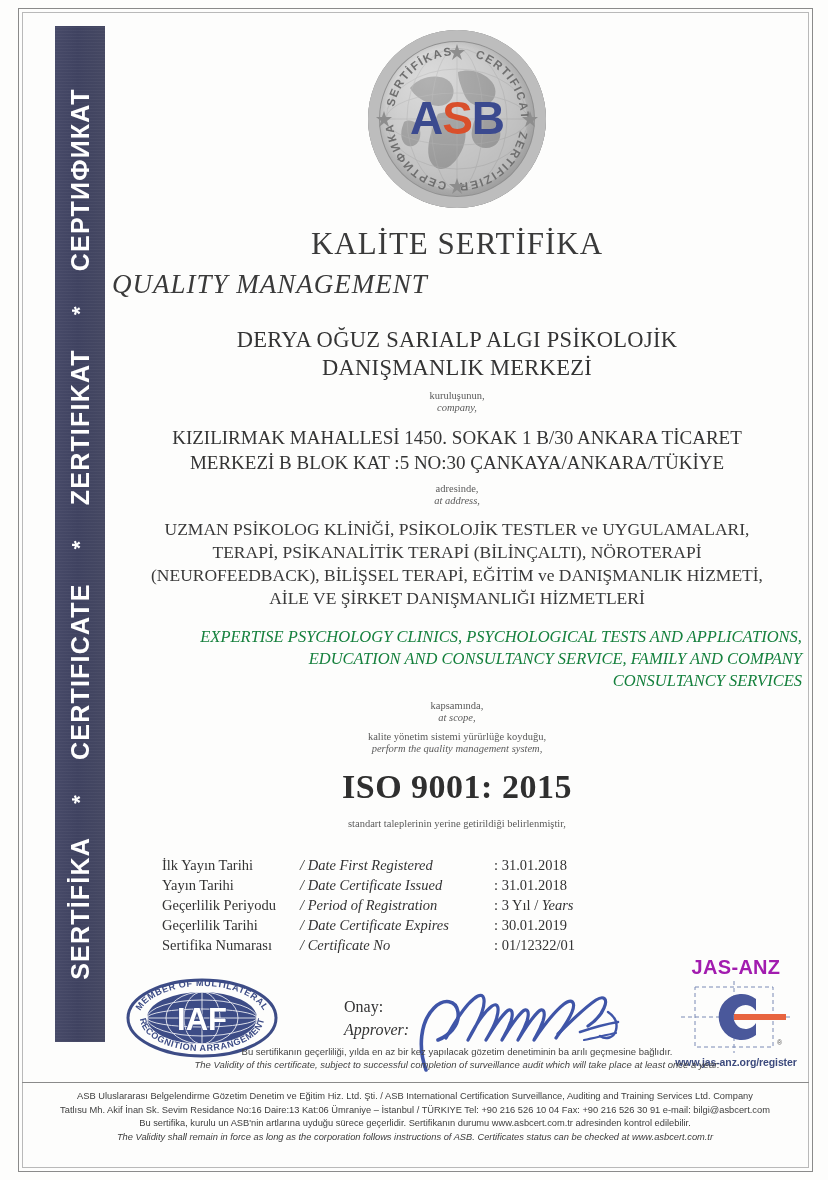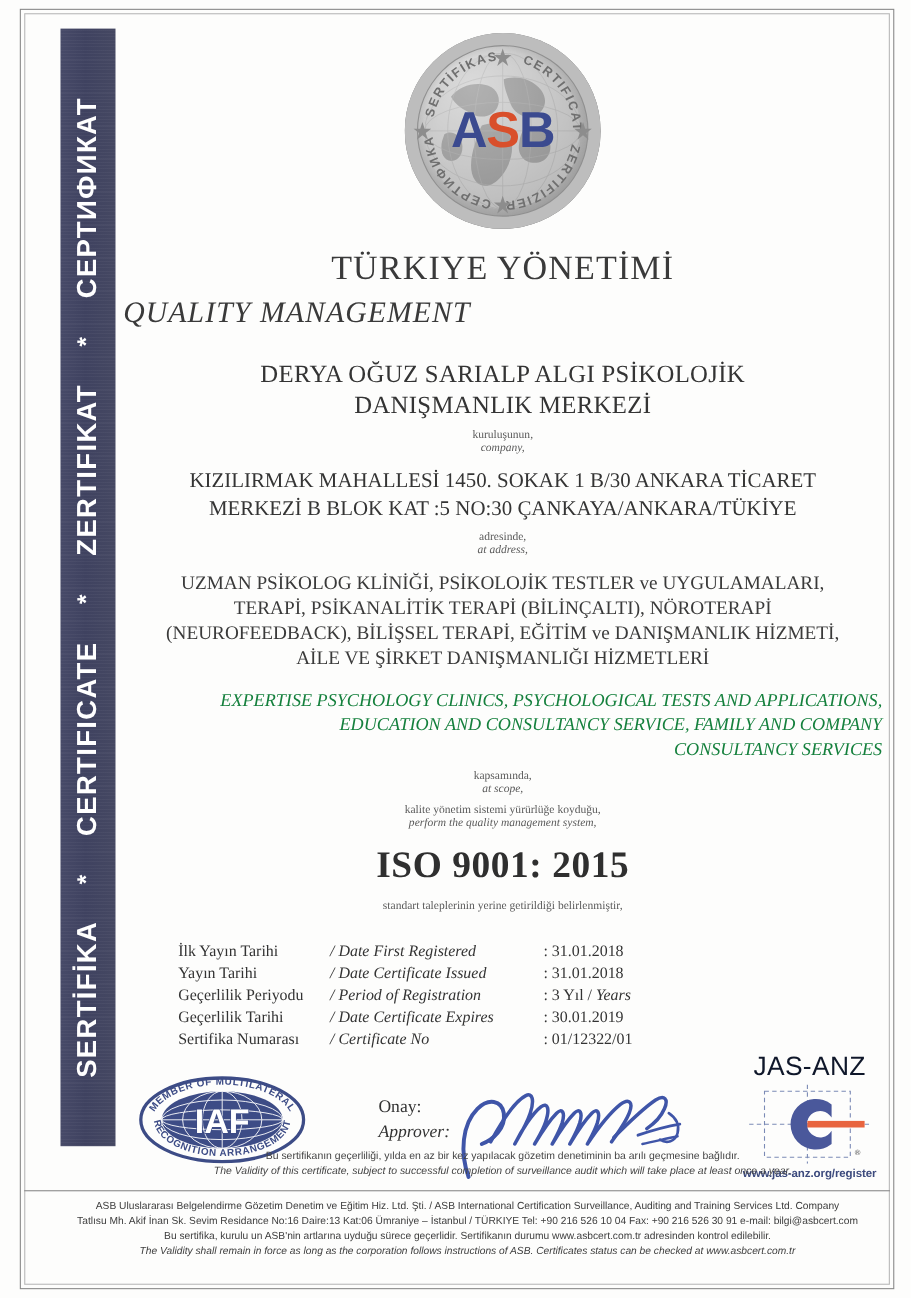--- a/index.html
+++ b/index.html
@@ -286,23 +286,23 @@
   
   .jasanz {
     position: absolute;
     left: 558px;
     top: 0px;
     width: 132px;
     text-align: center;
   }
   .jasanz-title {
     font-family: "Liberation Sans", sans-serif;
-    font-weight: normal;
-    font-size: 24px;
-    color: #0f172a;
+    font-weight: bold;
+    font-size: 20px;
+    color: #a21caf;
     letter-spacing: .3px;
   }
   .jasanz-mark {
     margin-top: 2px;
     height: 72px;
   }
   .jasanz-mark svg { display: block; margin: 0 auto; }
   .jasanz-url {
     font-family: "Liberation Sans", sans-serif;
     font-weight: bold;
@@ -337,21 +337,21 @@
   .footer-rule {
     position: absolute;
     left: 22px;
     top: 1082px;
     width: 787px;
     height: 1px;
     background: #8a8a8a;
   }
   .footer {
     position: absolute;
-    left: 40px;
+    left: 30px;
     top: 1090px;
     width: 770px;
     text-align: center;
   }
   .footer div {
     font-family: "Liberation Sans", sans-serif;
     font-size: 9.3px;
     line-height: 13.5px;
     color: #3d3d3d;
     white-space: nowrap;
@@ -423,21 +423,21 @@
         </svg>
 
         <div class="seal-logo">
           <span class="a">A</span><span class="s">S</span><span class="b">B</span>
         </div>
       </div>
     </div>
 
     <div style="height:186px"></div>
 
-    <div class="h-tr">TÜRKIYE YÖNETİMİ</div>
+    <div class="h-tr">KALİTE SERTİFİKA</div>
     <div class="h-en">QUALITY  MANAGEMENT</div>
 
     <div class="company">
       <div>DERYA OĞUZ SARIALP ALGI PSİKOLOJİK</div>
       <div>DANIŞMANLIK MERKEZİ</div>
     </div>
     <div class="tiny-tr">kuruluşunun,</div>
     <div class="tiny-en">company,</div>
 
     <div class="address">

